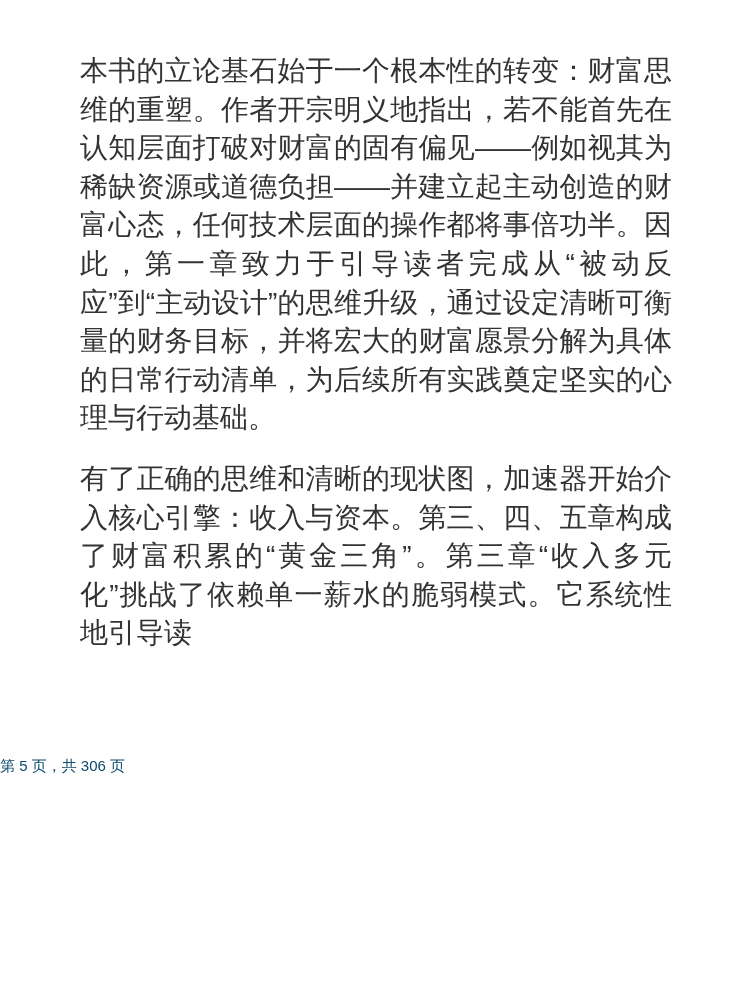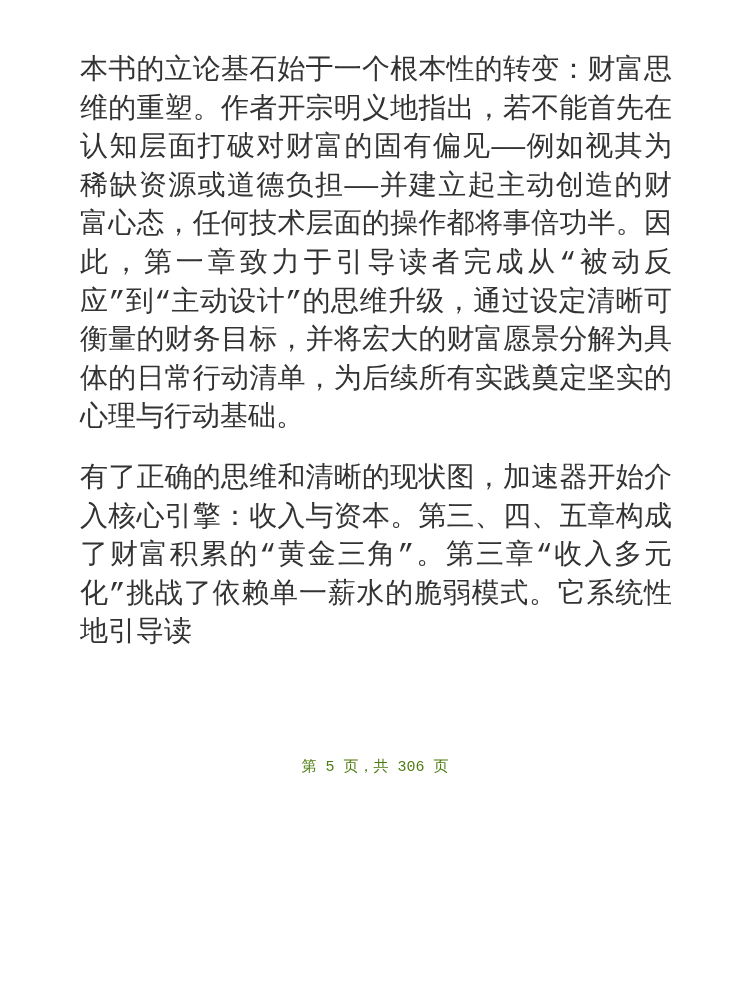--- a/index.html
+++ b/index.html
@@ -6,44 +6,43 @@
     margin: 0;
     padding: 0;
     background: #ffffff;
   }
   .page {
     position: relative;
     width: 750px;
     height: 803px;
     background: #ffffff;
     overflow: hidden;
-    font-family: Liberation Mono, monospace;
+    font-family: Liberation Sans, sans-serif;
   }
   .content {
     box-sizing: border-box;
     padding: 52px 78px 0 80px;
     color: #333333;
     font-size: 28px;
     line-height: 38.6px;
     text-align: justify;
     text-justify: inter-ideograph;
     letter-spacing: 0;
   }
   .content p {
     margin: 0 0 22px 0;
     word-break: break-all;
   }
   .footer {
     position: absolute;
     left: 0;
     bottom: 27px;
     width: 100%;
-    text-align: center;
     font-size: 15px;
-    color: #4d7c0f;
+    color: #0c4a6e;
   }
 </style>
 </head>
 <body>
 
 <div class="page">
   <div class="content">
     <p>本书的立论基石始于一个根本性的转变：财富思维的重塑。作者开宗明义地指出，若不能首先在认知层面打破对财富的固有偏见——例如视其为稀缺资源或道德负担——并建立起主动创造的财富心态，任何技术层面的操作都将事倍功半。因此，第一章致力于引导读者完成从“被动反应”到“主动设计”的思维升级，通过设定清晰可衡量的财务目标，并将宏大的财富愿景分解为具体的日常行动清单，为后续所有实践奠定坚实的心理与行动基础。</p>
     <p>有了正确的思维和清晰的现状图，加速器开始介入核心引擎：收入与资本。第三、四、五章构成了财富积累的“黄金三角”。第三章“收入多元化”挑战了依赖单一薪水的脆弱模式。它系统性地引导读</p>
   </div>

